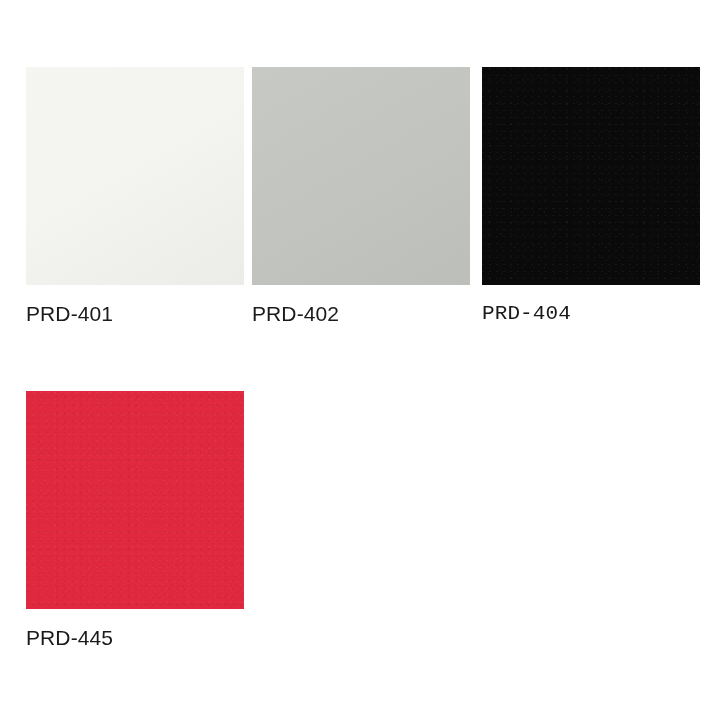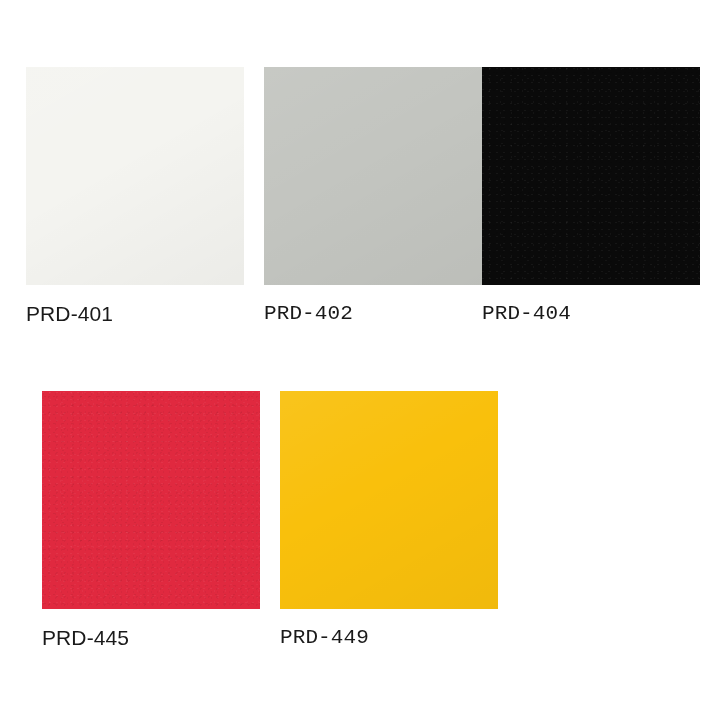--- a/index.html
+++ b/index.html
@@ -58,24 +58,24 @@
   .swatch-label {
     margin-top: 17px;
     font-size: 21px;
     line-height: 24px;
     letter-spacing: .1px;
     color: #1a1a1a;
     white-space: nowrap;
   }
   
   .col-0 { left: 26px; }
-  .col-1 { left: 264px; font-family: Liberation Mono, monospace; }
+  .col-1 { left: 252px; }
   .col-2 { left: 482px; }
   .row-0 { top: 67px; }
-  .row-1 { top: 391px; margin-left: 16px; }
+  .row-1 { top: 391px; }
 </style>
 </head>
 <body>
 
 <div id="swatch-board" style="background: rgb(255, 255, 255);">
 
   <div class="swatch-cell col-0 row-0">
     <div class="swatch-chip sheen" style="background-color: rgb(244, 244, 240);">
       <div class="grain"></div>
     </div>
@@ -96,21 +96,15 @@
     <div class="swatch-label" style="color: rgb(26, 26, 26); font-family: Liberation Mono, monospace;">PRD-404</div>
   </div>
 
   <div class="swatch-cell col-0 row-1">
     <div class="swatch-chip textured" style="background-color: rgb(224, 41, 63);">
       <div class="grain"></div>
     </div>
     <div class="swatch-label" style="color: rgb(26, 26, 26);">PRD-445</div>
   </div>
 
-  <div class="swatch-cell col-1 row-1">
-    <div class="swatch-chip sheen" style="background-color: rgb(249, 192, 12);">
-      <div class="grain"></div>
-    </div>
-    <div class="swatch-label" style="color: rgb(26, 26, 26);">PRD-449</div>
-  </div>
 
 
 </div>
 
 </body></html>

